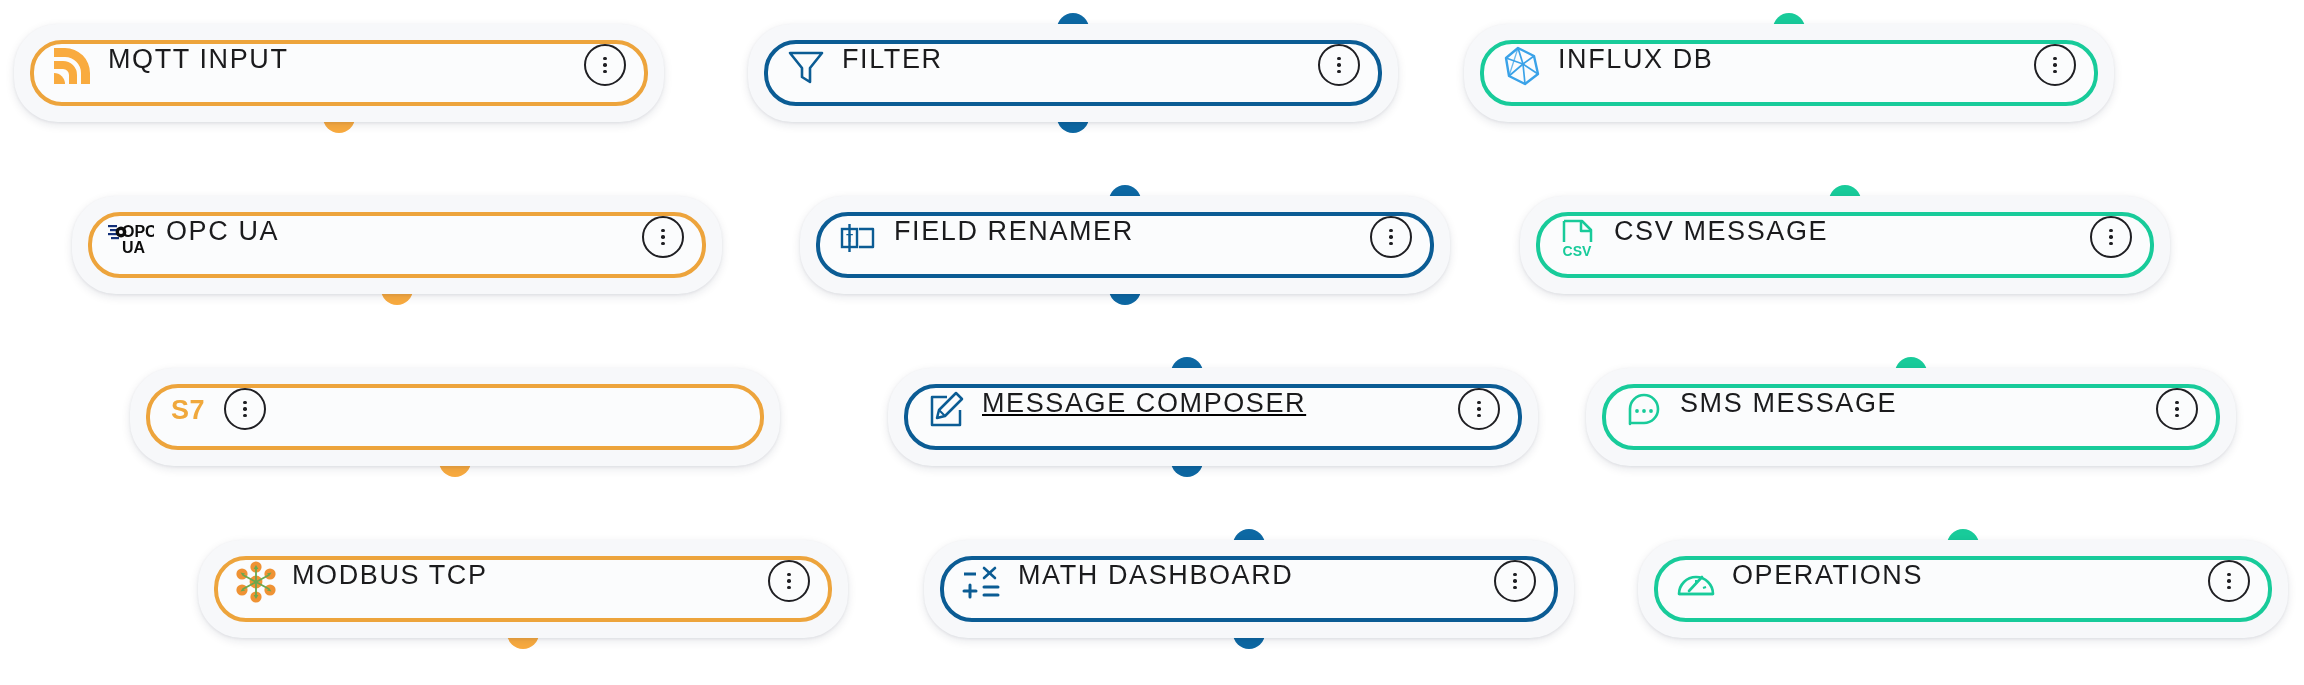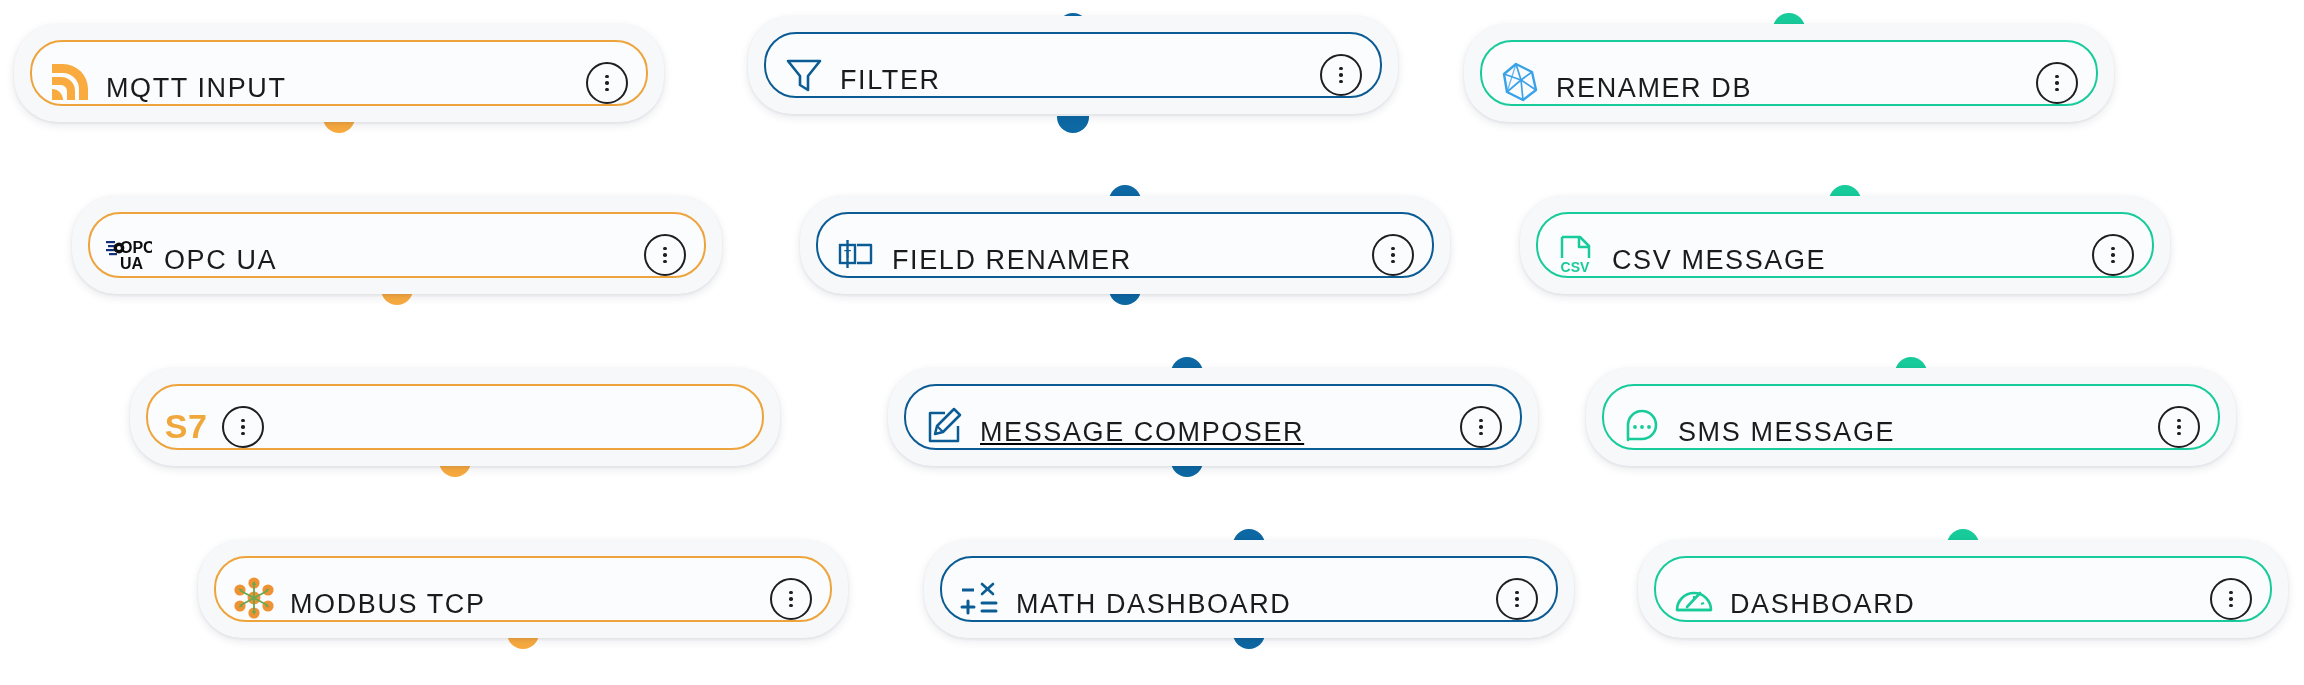--- a/index.html
+++ b/index.html
@@ -30,23 +30,23 @@
     box-shadow: 0 3px 10px rgba(20, 30, 60, 0.10),
                 0 1px 3px rgba(20, 30, 60, 0.07);
   }
 
   .node-inner {
     box-sizing: border-box;
     height: 100%;
     width: 100%;
     background: #fbfcfd;
     border-radius: 32px;
-    border: 2px solid #8b5cf6;
+    border: 4px solid #8b5cf6;
     display: flex;
-    align-items: flex-end;
+    align-items: flex-start;
     padding: 0 18px 0 16px;
     position: relative;
   }
 
   .node.accent-orange .node-inner { border-color: #eda43c; }
   .node.accent-blue   .node-inner { border-color: #0b5c94; }
   .node.accent-green  .node-inner { border-color: #18cb9a; }
 
   .node-icon {
     width: 44px;
@@ -106,21 +106,21 @@
   .port.port-out {
     border-radius: 0 0 16px 16px;
   }
   .port.c-orange { background: #f9ab3f; }
   .port.c-blue   { background: #0d68a3; }
   .port.c-green  { background: #18cb9a; }
 
   
   .s7-text {
     font-family: "Liberation Sans", sans-serif;
-    font-size: 34px;
+    font-size: 27px;
     font-weight: bold;
     color: #f0a83c;
     letter-spacing: 0.5px;
   }
 
   
   .opcua-logo {
     width: 44px;
     height: 40px;
     position: relative;
@@ -143,21 +143,21 @@
         <span class="node-label">MQTT INPUT</span>
         <span class="node-menu">
           <i></i>
           <i></i>
           <i></i>
         </span>
       </div>
     </div>
     <div class="port port-in c-blue" style="left: 1057px; top: 13px;"></div>
     <div class="port port-out c-blue" style="left: 1057px; top: 116px;"></div>
-    <div class="node accent-blue" style="left: 748px; top: 16px; width: 650px; height: 98px;">
+    <div class="node accent-blue" style="left: 748px; top: 24px; width: 650px; height: 98px;">
       <div class="node-inner">
         <span class="node-icon">
           <svg width="40" height="40" viewBox="0 0 40 40">
         <path d="M4 7 L36 7 L24 22 L24 36 L16 31 L16 22 Z" fill="none" stroke="#0b5c94" stroke-width="2.6" stroke-linejoin="round"></path>
       </svg>
         </span>
         <span class="node-label">FILTER</span>
         <span class="node-menu">
           <i></i>
           <i></i>
@@ -170,21 +170,21 @@
       <div class="node-inner">
         <span class="node-icon">
           <svg width="42" height="42" viewBox="0 0 42 42">
         <path d="M17 3 L33 11 L37 29 L24 39 L8 31 L5 13 Z" fill="none" stroke="#3aa2e8" stroke-width="2.4" stroke-linejoin="round"></path>
         <path d="M17 3 L22 19 L37 29" fill="none" stroke="#3aa2e8" stroke-width="1.7"></path>
         <path d="M5 13 L22 19 L24 39" fill="none" stroke="#3aa2e8" stroke-width="1.7"></path>
         <path d="M33 11 L22 19 L8 31" fill="none" stroke="#3aa2e8" stroke-width="1.7"></path>
         <path d="M17 3 L8 31" fill="none" stroke="#3aa2e8" stroke-width="1.3" opacity=".75"></path>
       </svg>
         </span>
-        <span class="node-label">RENAMER DB</span>
+        <span class="node-label">INFLUX DB</span>
         <span class="node-menu">
           <i></i>
           <i></i>
           <i></i>
         </span>
       </div>
     </div>
     <div class="port port-out c-orange" style="left: 381px; top: 288px;"></div>
     <div class="node accent-orange" style="left: 72px; top: 196px; width: 650px; height: 98px;">
       <div class="node-inner">
@@ -377,21 +377,21 @@
         <span class="node-icon">
           <svg width="42" height="38" viewBox="0 0 42 38">
         <path d="M4 31 A17 17 0 0 1 38 31 Z" fill="none" stroke="#18cb9a" stroke-width="2.6" stroke-linejoin="round"></path>
         <line x1="4" y1="31" x2="38" y2="31" stroke="#18cb9a" stroke-width="2.6"></line>
         <line x1="14" y1="28" x2="27" y2="14" stroke="#18cb9a" stroke-width="2.6" stroke-linecap="round"></line>
         <circle cx="21" cy="31" r="0.1" fill="#18cb9a"></circle>
         <line x1="21" y1="17" x2="21" y2="20" stroke="#18cb9a" stroke-width="2"></line>
         <line x1="31" y1="24" x2="28" y2="25" stroke="#18cb9a" stroke-width="2"></line>
       </svg>
         </span>
-        <span class="node-label">DASHBOARD</span>
+        <span class="node-label">OPERATIONS</span>
         <span class="node-menu">
           <i></i>
           <i></i>
           <i></i>
         </span>
       </div>
     </div>
   </div>
 
 </body></html>

